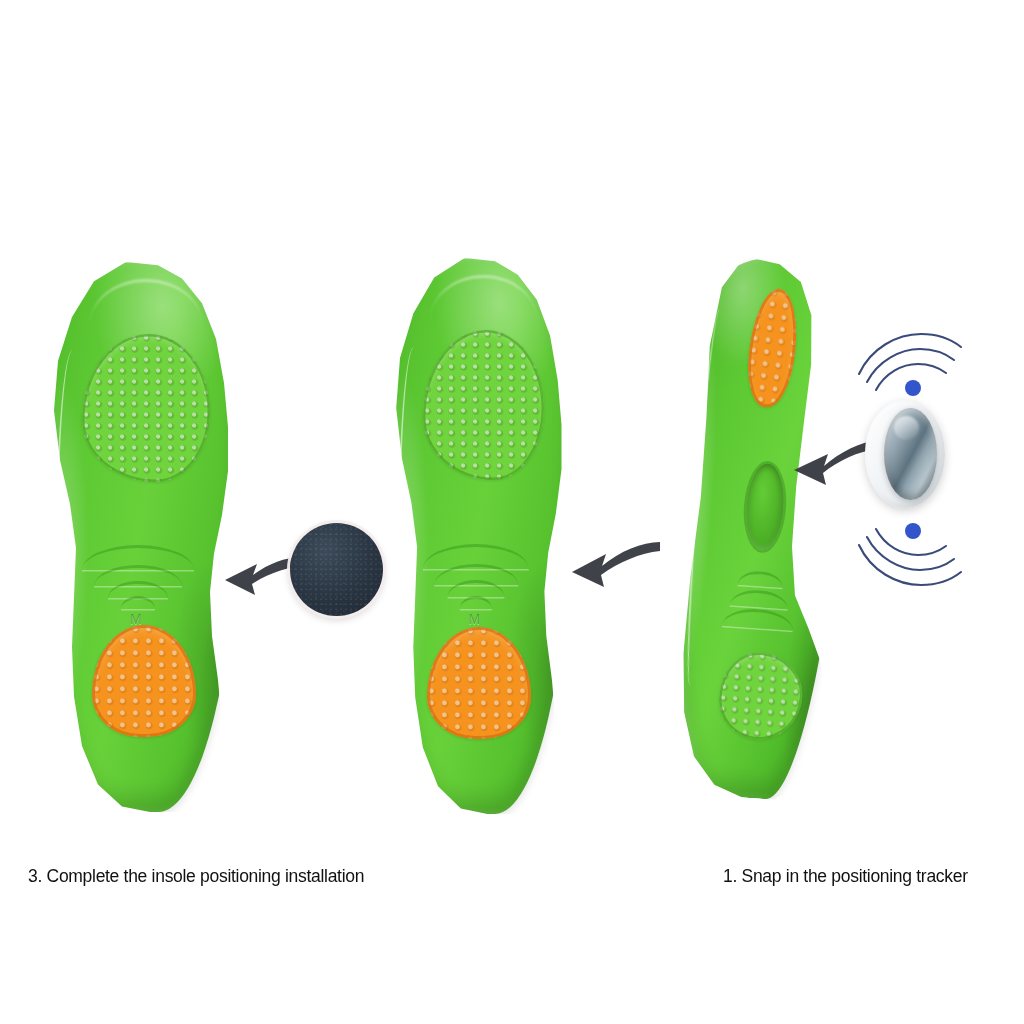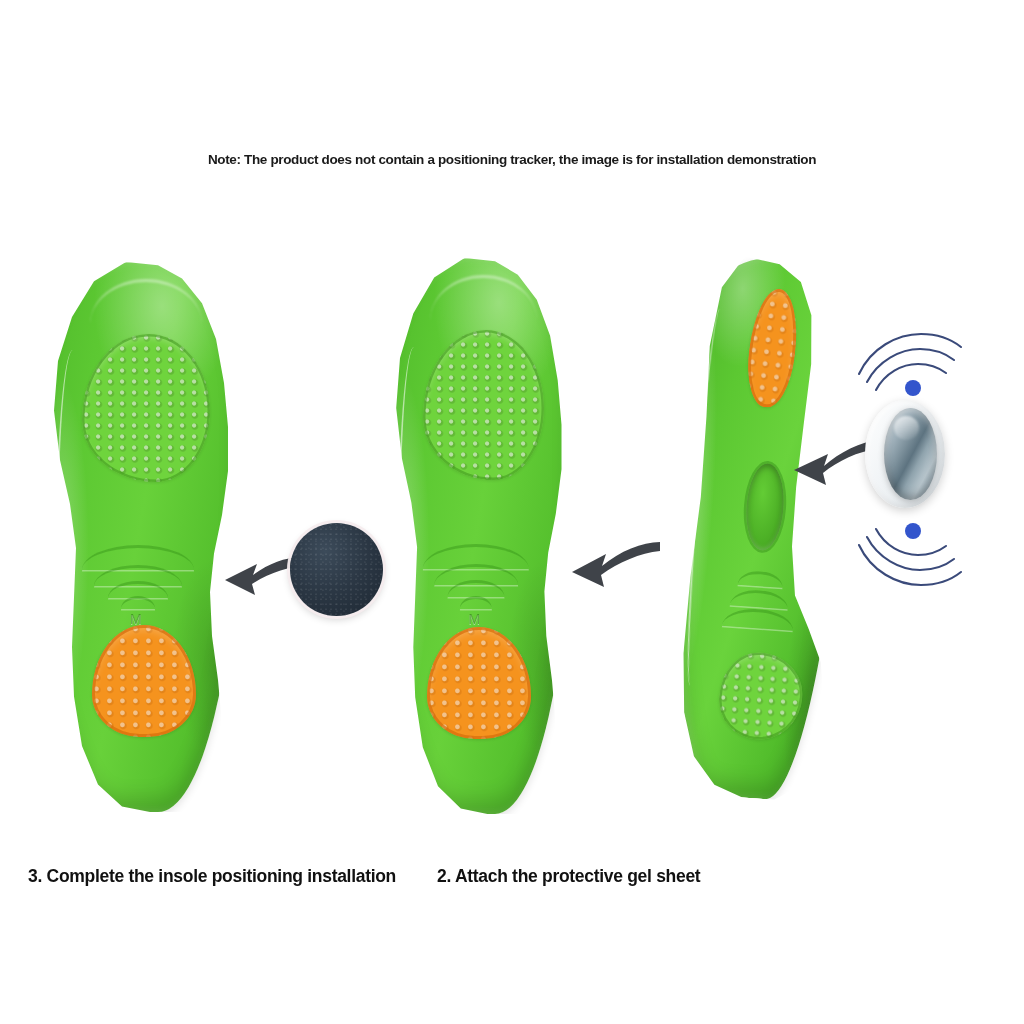--- a/index.html
+++ b/index.html
@@ -39,21 +39,21 @@
     font-weight: bold;
     letter-spacing: -0.35px;
     color: #1a1a1a;
   }
 
   
   .caption {
     position: absolute;
     top: 866px;
     font-size: 17.5px;
-    font-weight: bold;
+    font-weight: normal;
     letter-spacing: -0.3px;
     color: #111111;
     white-space: nowrap;
   }
   .caption.c3 { left: 28px; }
   .caption.c2 { left: 437px; }
   .caption.c1 { left: 723px; }
 
   
   .insole-wrap { position: absolute; }
@@ -270,21 +270,20 @@
     filter: blur(1px);
   }
 
   .wifi { position: absolute; }
 </style>
 </head>
 <body>
 
 <div id="page">
 
-  <div class="note">Note: The product does not contain a positioning tracker, the image is for installation demonstration</div>
 
   <div class="insole-wrap" style="left:38px; top:262px; width:200px; height:550px;">
 
     <div class="insole-body foot-shape"></div>
     <div class="gloss-edge"></div>
     <div class="gloss-top"></div>
 
     <div class="pad pad-fore" style="left:22%; top:13%; width:64%; height:27%;"></div>
 
     <div class="waves" style="left:0; top:0; width:100%; height:100%;">
@@ -396,15 +395,15 @@
   <svg class="wifi" style="left:853px; top:513px;" width="114" height="78" viewBox="0 0 114 78">
     <circle cx="60" cy="18" r="8" fill="#3355cc"></circle>
     <g fill="none" stroke="#3a4a7a" stroke-width="2.1" stroke-linecap="round">
       <path d="M23,16 C32,33 49,42 65,42 C76,42 85,39 93,33"></path>
       <path d="M14,24 C25,45 47,57 67,57 C80,57 92,53 101,46"></path>
       <path d="M6,32 C18,58 44,72 68,72 C84,72 98,67 108,59"></path>
     </g>
   </svg>
 
   <div class="caption c3">3. Complete the insole positioning installation</div>
-  <div class="caption c2">2. Attach the protective gel sheet</div>
+  <div class="caption c1">1. Snap in the positioning tracker</div>
 
 </div>
 
 </body></html>

